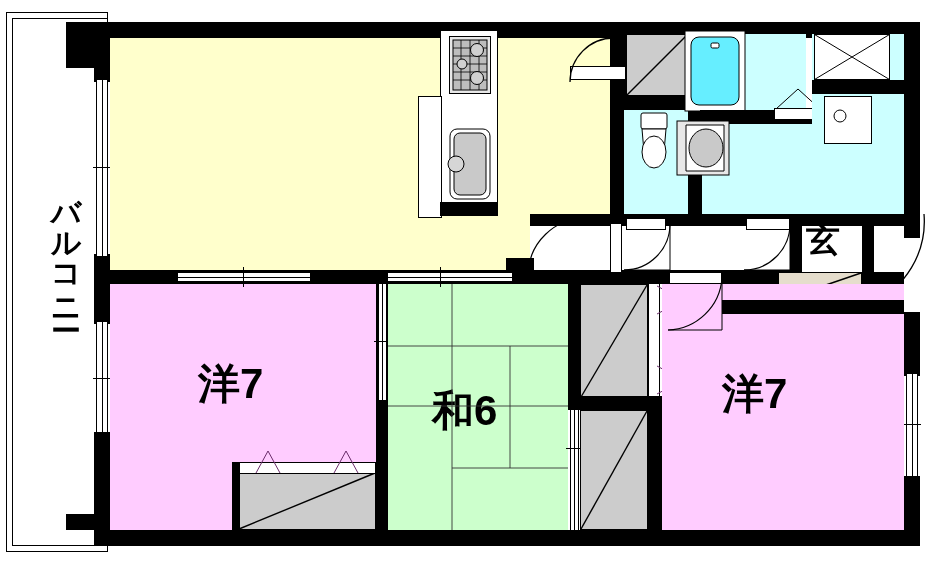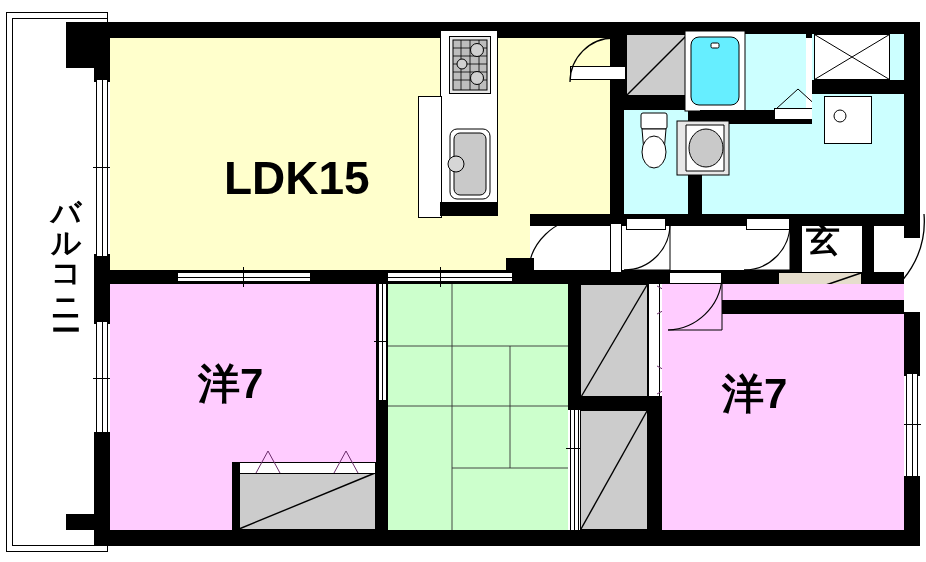--- a/index.html
+++ b/index.html
@@ -54,21 +54,20 @@
   <div class="abs wall" style="left:904px;top:22px;width:16px;height:200px;"></div>
   <div class="abs wall" style="left:904px;top:222px;width:16px;height:16px;"></div>
   <div class="abs wall" style="left:904px;top:312px;width:16px;height:64px;"></div>
   <div class="abs" style="left:906px;top:374px;width:12px;height:104px;background:#fff;border-left:1px solid #000;border-right:1px solid #000;"></div>
   <div class="abs thinline" style="left:912px;top:374px;width:1px;height:104px;"></div>
   <div class="abs thinline" style="left:903px;top:424px;width:18px;height:1px;"></div>
   <div class="abs wall" style="left:904px;top:476px;width:16px;height:60px;"></div>
 
   <div class="abs ldk" style="left:110px;top:38px;width:500px;height:232px;"></div>
   <div class="abs ldk" style="left:440px;top:216px;width:170px;height:54px;"></div>
-  <div class="abs label" style="left:224px;top:155px;font-size:46px;">LDK15</div>
 
   <div class="abs outline" style="left:440px;top:30px;width:58px;height:186px;"></div>
   <div class="abs outline" style="left:418px;top:96px;width:24px;height:122px;"></div>
 
   <div class="abs" style="left:449px;top:36px;width:42px;height:58px;">
     <svg width="42" height="58" viewBox="0 0 42 58">
       <rect x="0.5" y="0.5" width="41" height="57" fill="#e8e8e8" stroke="#000"></rect>
       <rect x="4" y="4" width="34" height="50" fill="#bdbdbd" stroke="#000"></rect>
       <g stroke="#000" stroke-width="0.8" fill="none">
         <line x1="4" y1="12" x2="38" y2="12"></line>
@@ -247,20 +246,21 @@
     </svg>
   </div>
   <div class="abs wall" style="left:232px;top:462px;width:8px;height:68px;"></div>
 
   <div class="abs wall" style="left:376px;top:284px;width:12px;height:246px;"></div>
   <div class="abs" style="left:378px;top:284px;width:9px;height:116px;background:#fff;border-left:1px solid #000;border-right:1px solid #000;"></div>
   <div class="abs thinline" style="left:382px;top:284px;width:1px;height:116px;"></div>
   <div class="abs thinline" style="left:374px;top:341px;width:18px;height:1px;"></div>
 
   <div class="abs green" style="left:388px;top:284px;width:180px;height:246px;"></div>
+  <div class="abs label" style="left:432px;top:390px;font-size:42px;">和6</div>
 
   <div class="abs" style="left:388px;top:284px;width:180px;height:246px;">
     <svg width="180" height="246" viewBox="0 0 180 246">
       <g stroke="#333" stroke-width="0.9" fill="none">
         <line x1="64" y1="0" x2="64" y2="246"></line>
         <line x1="0" y1="62" x2="180" y2="62"></line>
         <line x1="64" y1="122" x2="180" y2="122"></line>
         <line x1="0" y1="122" x2="64" y2="122"></line>
         <line x1="64" y1="184" x2="180" y2="184"></line>
         <line x1="122" y1="62" x2="122" y2="184"></line>

